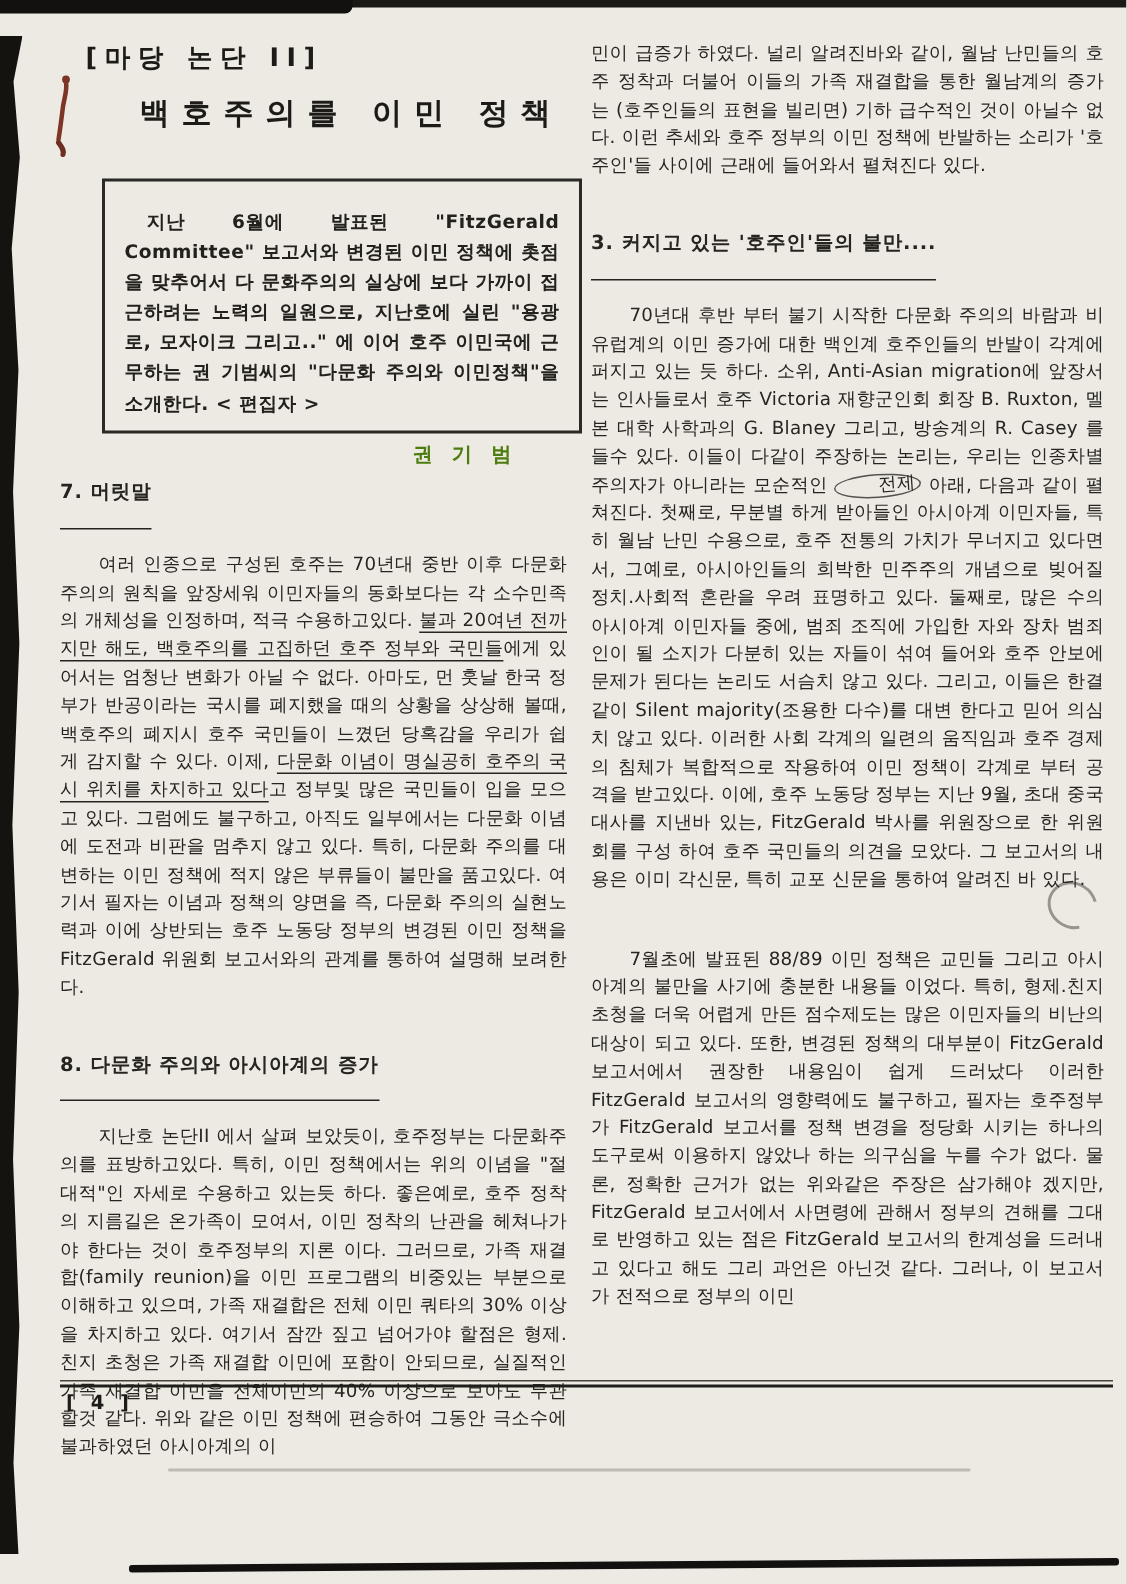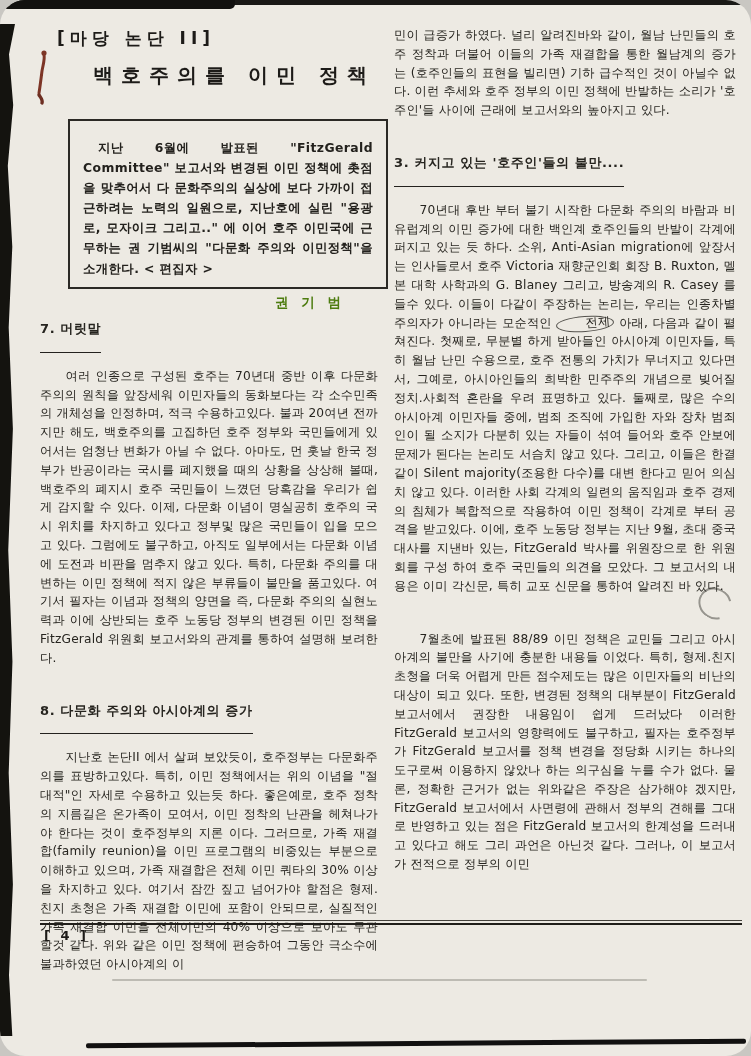--- a/index.html
+++ b/index.html
@@ -4,21 +4,20 @@
 <style>
   html,body{margin:0;padding:0;background:#c9c7c2;}
   .page{
     position:relative;
     width:751px;height:1056px;
     margin:0 auto;
     background:#edeae3;
     overflow:hidden;
     font-family:"DejaVu Sans","Liberation Sans",sans-serif;
     color:#24221e;
-    border-radius:25px;
   }
   
   .edge-top{position:absolute;top:0;left:0;right:0;height:5px;background:#1a1916;}
   .edge-top-left{position:absolute;top:0;left:0;width:235px;height:9px;background:#12110f;border-radius:0 0 5px 0;}
   .edge-left{
     position:absolute;left:0;top:24px;bottom:20px;width:15px;background:#14130f;
     clip-path:polygon(0 0,100% 0,60% 3%,88% 8%,52% 14%,82% 22%,58% 30%,86% 40%,55% 52%,83% 63%,58% 74%,86% 85%,60% 94%,82% 100%,0 100%);
   }
   .edge-bottom{position:absolute;left:86px;top:1041px;width:660px;height:5px;background:#121110;transform:rotate(-0.4deg);border-radius:2px;}
   .faint-scan-line{position:absolute;left:112px;top:979px;width:535px;height:2px;background:#96938c;opacity:.55;border-radius:1px;}
@@ -43,20 +42,21 @@
   
   .col{position:absolute;font-size:12.2px;line-height:18.8px;letter-spacing:.2px;text-align:justify;color:#26241f;}
   .col1{left:40px;top:320px;width:338px;}
   .col2{left:394px;top:26px;width:342px;}
   .sec-heading{font-size:13px;font-weight:bold;letter-spacing:.6px;margin:0 0 14px 0;}
   .sec-heading span{display:inline-block;border-bottom:1.6px solid #24221e;padding-bottom:13px;}
   .para{margin:0 0 34px 0;text-indent:2.1em;}
   .para.no-indent{text-indent:0;}
   .para:last-child{margin-bottom:0;}
   .seg-underline{
+    text-decoration:underline;
     text-decoration-thickness:1.3px;
     text-underline-offset:3.5px;
   }
   .seg-circled{
     display:inline-block;
     border:1.5px solid #55534e;border-radius:50%;
     padding:0 3px 1px 3px;line-height:1.05;transform:rotate(-4deg);
   }
   
   .footer-rule{position:absolute;left:40px;top:920px;width:702px;height:2px;border-top:1.5px solid #45423c;border-bottom:2.5px solid #201e1a;}
@@ -93,21 +93,21 @@
   <div class="author">권  기 범</div>
 
   <div class="col col1">
     <div class="sec-heading"><span>7. 머릿말</span></div>
     <p class="para"><span>여러 인종으로 구성된 호주는 70년대 중반 이후 다문화주의의 원칙을 앞장세워 이민자들의 동화보다는 각 소수민족의 개체성을 인정하며, 적극 수용하고있다. </span><span class="seg-underline">불과 20여년 전까지만 해도, 백호주의를 고집하던 호주 정부와 국민들</span><span>에게 있어서는 엄청난 변화가 아닐 수 없다. 아마도, 먼 훗날 한국 정부가 반공이라는 국시를 폐지했을 때의 상황을 상상해 볼때, 백호주의 폐지시 호주 국민들이 느꼈던 당혹감을 우리가 쉽게 감지할 수 있다. 이제, </span><span class="seg-underline">다문화 이념이 명실공히 호주의 국시 위치를 차지하고 있다</span><span>고 정부및 많은 국민들이 입을 모으고 있다. 그럼에도 불구하고, 아직도 일부에서는 다문화 이념에 도전과 비판을 멈추지 않고 있다. 특히, 다문화 주의를 대변하는 이민 정책에 적지 않은 부류들이 불만을 품고있다. 여기서 필자는 이념과 정책의 양면을 즉, 다문화 주의의 실현노력과 이에 상반되는 호주 노동당 정부의 변경된 이민 정책을 FitzGerald 위원회 보고서와의 관계를 통하여 설명해 보려한다.</span></p>
     <div class="sec-heading"><span>8. 다문화 주의와 아시아계의 증가</span></div>
     <p class="para">지난호 논단II 에서 살펴 보았듯이, 호주정부는 다문화주의를 표방하고있다. 특히, 이민 정책에서는 위의 이념을 "절대적"인 자세로 수용하고 있는듯 하다. 좋은예로, 호주 정착의 지름길은 온가족이 모여서, 이민 정착의 난관을 헤쳐나가야 한다는 것이 호주정부의 지론 이다. 그러므로, 가족 재결합(family reunion)을 이민 프로그램의 비중있는 부분으로 이해하고 있으며, 가족 재결합은 전체 이민 쿼타의 30% 이상을 차지하고 있다. 여기서 잠깐 짚고 넘어가야 할점은 형제.친지 초청은 가족 재결합 이민에 포함이 안되므로, 실질적인 가족 재결합 이민을 전체이민의 40% 이상으로 보아도 무관 할것 같다. 위와 같은 이민 정책에 편승하여 그동안 극소수에 불과하였던 아시아계의 이</p>
   </div>
 
   <div class="col col2">
-    <p class="para no-indent">민이 급증가 하였다. 널리 알려진바와 같이, 월남 난민들의 호주 정착과 더불어 이들의 가족 재결합을 통한 월남계의 증가는 (호주인들의 표현을 빌리면) 기하 급수적인 것이 아닐수 없다. 이런 추세와 호주 정부의 이민 정책에 반발하는 소리가 '호주인'들 사이에 근래에 보고서와의 높아지고 있다.</p>
+    <p class="para no-indent">민이 급증가 하였다. 널리 알려진바와 같이, 월남 난민들의 호주 정착과 더불어 이들의 가족 재결합을 통한 월남계의 증가는 (호주인들의 표현을 빌리면) 기하 급수적인 것이 아닐수 없다. 이런 추세와 호주 정부의 이민 정책에 반발하는 소리가 '호주인'들 사이에 근래에 들어와서 펼쳐진다 있다.</p>
     <div class="sec-heading"><span>3. 커지고 있는 '호주인'들의 불만....</span></div>
     <p class="para"><span>70년대 후반 부터 불기 시작한 다문화 주의의 바람과 비유럽계의 이민 증가에 대한 백인계 호주인들의 반발이 각계에 퍼지고 있는 듯 하다. 소위, Anti-Asian migration에 앞장서는 인사들로서 호주 Victoria 재향군인회 회장 B. Ruxton, 멜본 대학 사학과의 G. Blaney 그리고, 방송계의 R. Casey 를 들수 있다. 이들이 다같이 주장하는 논리는, 우리는 인종차별 주의자가 아니라는 모순적인 </span><span class="seg-circled">전제</span><span> 아래, 다음과 같이 펼쳐진다. 첫째로, 무분별 하게 받아들인 아시아계 이민자들, 특히 월남 난민 수용으로, 호주 전통의 가치가 무너지고 있다면서, 그예로, 아시아인들의 희박한 민주주의 개념으로 빚어질 정치.사회적 혼란을 우려 표명하고 있다. 둘째로, 많은 수의 아시아계 이민자들 중에, 범죄 조직에 가입한 자와 장차 범죄인이 될 소지가 다분히 있는 자들이 섞여 들어와 호주 안보에 문제가 된다는 논리도 서슴치 않고 있다. 그리고, 이들은 한결같이 Silent majority(조용한 다수)를 대변 한다고 믿어 의심치 않고 있다. 이러한 사회 각계의 일련의 움직임과 호주 경제의 침체가 복합적으로 작용하여 이민 정책이 각계로 부터 공격을 받고있다. 이에, 호주 노동당 정부는 지난 9월, 초대 중국 대사를 지낸바 있는, FitzGerald 박사를 위원장으로 한 위원회를 구성 하여 호주 국민들의 의견을 모았다. 그 보고서의 내용은 이미 각신문, 특히 교포 신문을 통하여 알려진 바 있다.</span></p>
     <p class="para">7월초에 발표된 88/89 이민 정책은 교민들 그리고 아시아계의 불만을 사기에 충분한 내용들 이었다. 특히, 형제.친지 초청을 더욱 어렵게 만든 점수제도는 많은 이민자들의 비난의 대상이 되고 있다. 또한, 변경된 정책의 대부분이 FitzGerald 보고서에서 권장한 내용임이 쉽게 드러났다 이러한 FitzGerald 보고서의 영향력에도 불구하고, 필자는 호주정부가 FitzGerald 보고서를 정책 변경을 정당화 시키는 하나의 도구로써 이용하지 않았나 하는 의구심을 누를 수가 없다. 물론, 정확한 근거가 없는 위와같은 주장은 삼가해야 겠지만, FitzGerald 보고서에서 사면령에 관해서 정부의 견해를 그대로 반영하고 있는 점은 FitzGerald 보고서의 한계성을 드러내고 있다고 해도 그리 과언은 아닌것 같다. 그러나, 이 보고서가 전적으로 정부의 이민</p>
   </div>
 
   <div class="footer-rule"></div>
   <div class="page-number">[ 4 ]</div>
 
 </div>
 

